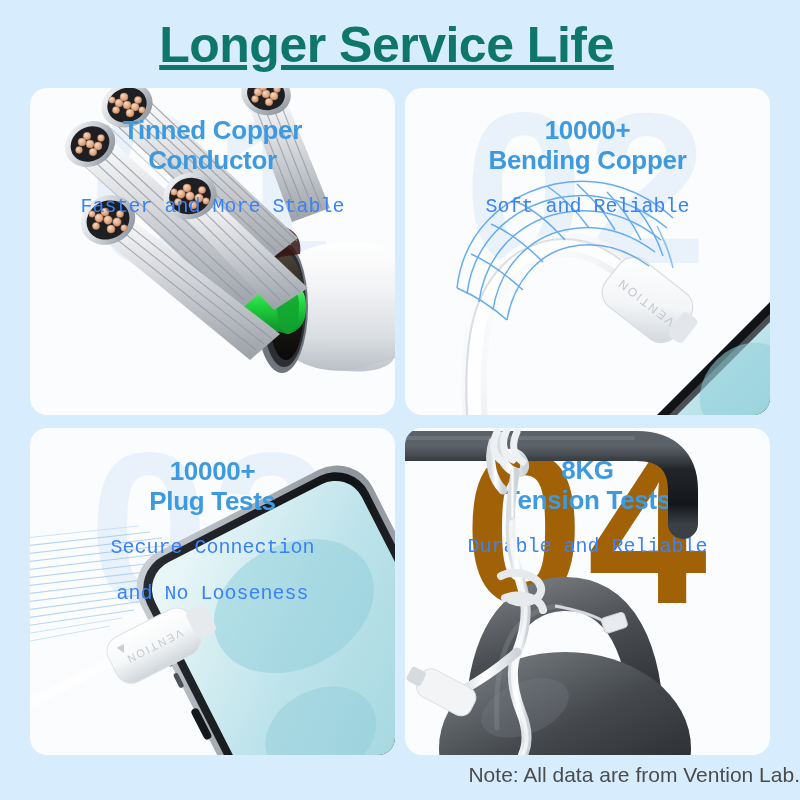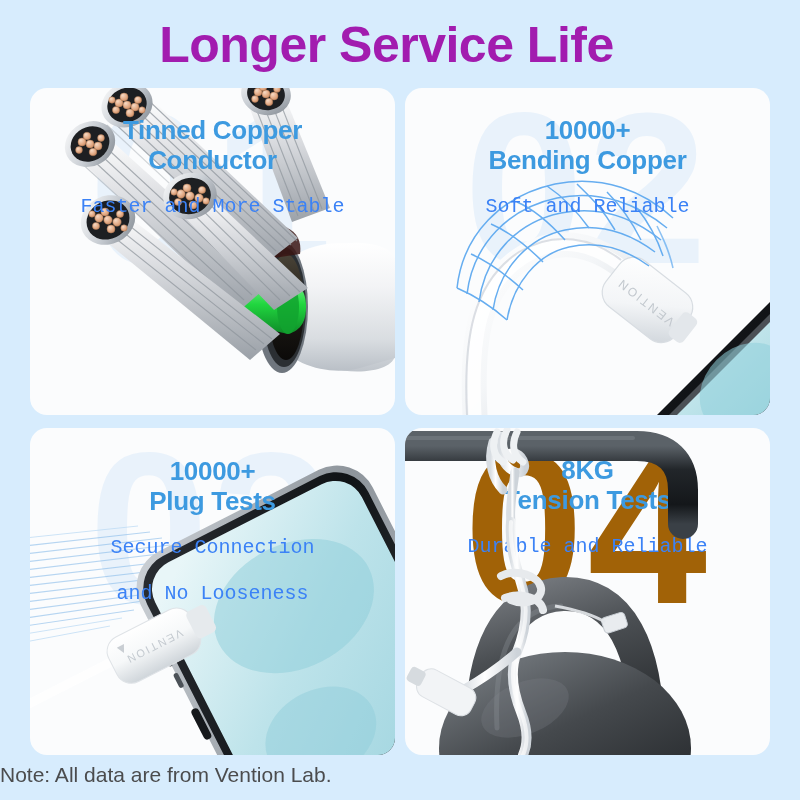--- a/index.html
+++ b/index.html
@@ -22,24 +22,25 @@
 
   
   .page-title {
     position: absolute;
     top: 14px;
     left: 0;
     width: 773px;
     text-align: center;
     font-size: 50px;
     font-weight: bold;
-    color: #a21caf;
+    color: #0f766e;
     letter-spacing: -0.5px;
     line-height: 62px;
     white-space: nowrap;
+    text-decoration: underline;
   }
 
   
   .card {
     position: absolute;
     width: 365px;
     height: 327px;
     background: #fbfcfd;
     border-radius: 17px;
     overflow: hidden;
@@ -103,21 +104,21 @@
     z-index: 3;
   }
   .art.front { z-index: 8; }
 
   
   .footer-note {
     position: absolute;
     left: 0;
     top: 760px;
     width: 800px;
-    text-align: left;
+    text-align: right;
     font-size: 21px;
     color: #4b4c4e;
     line-height: 30px;
   }
 </style>
 </head>
 <body>
 
 <div id="page">
 

